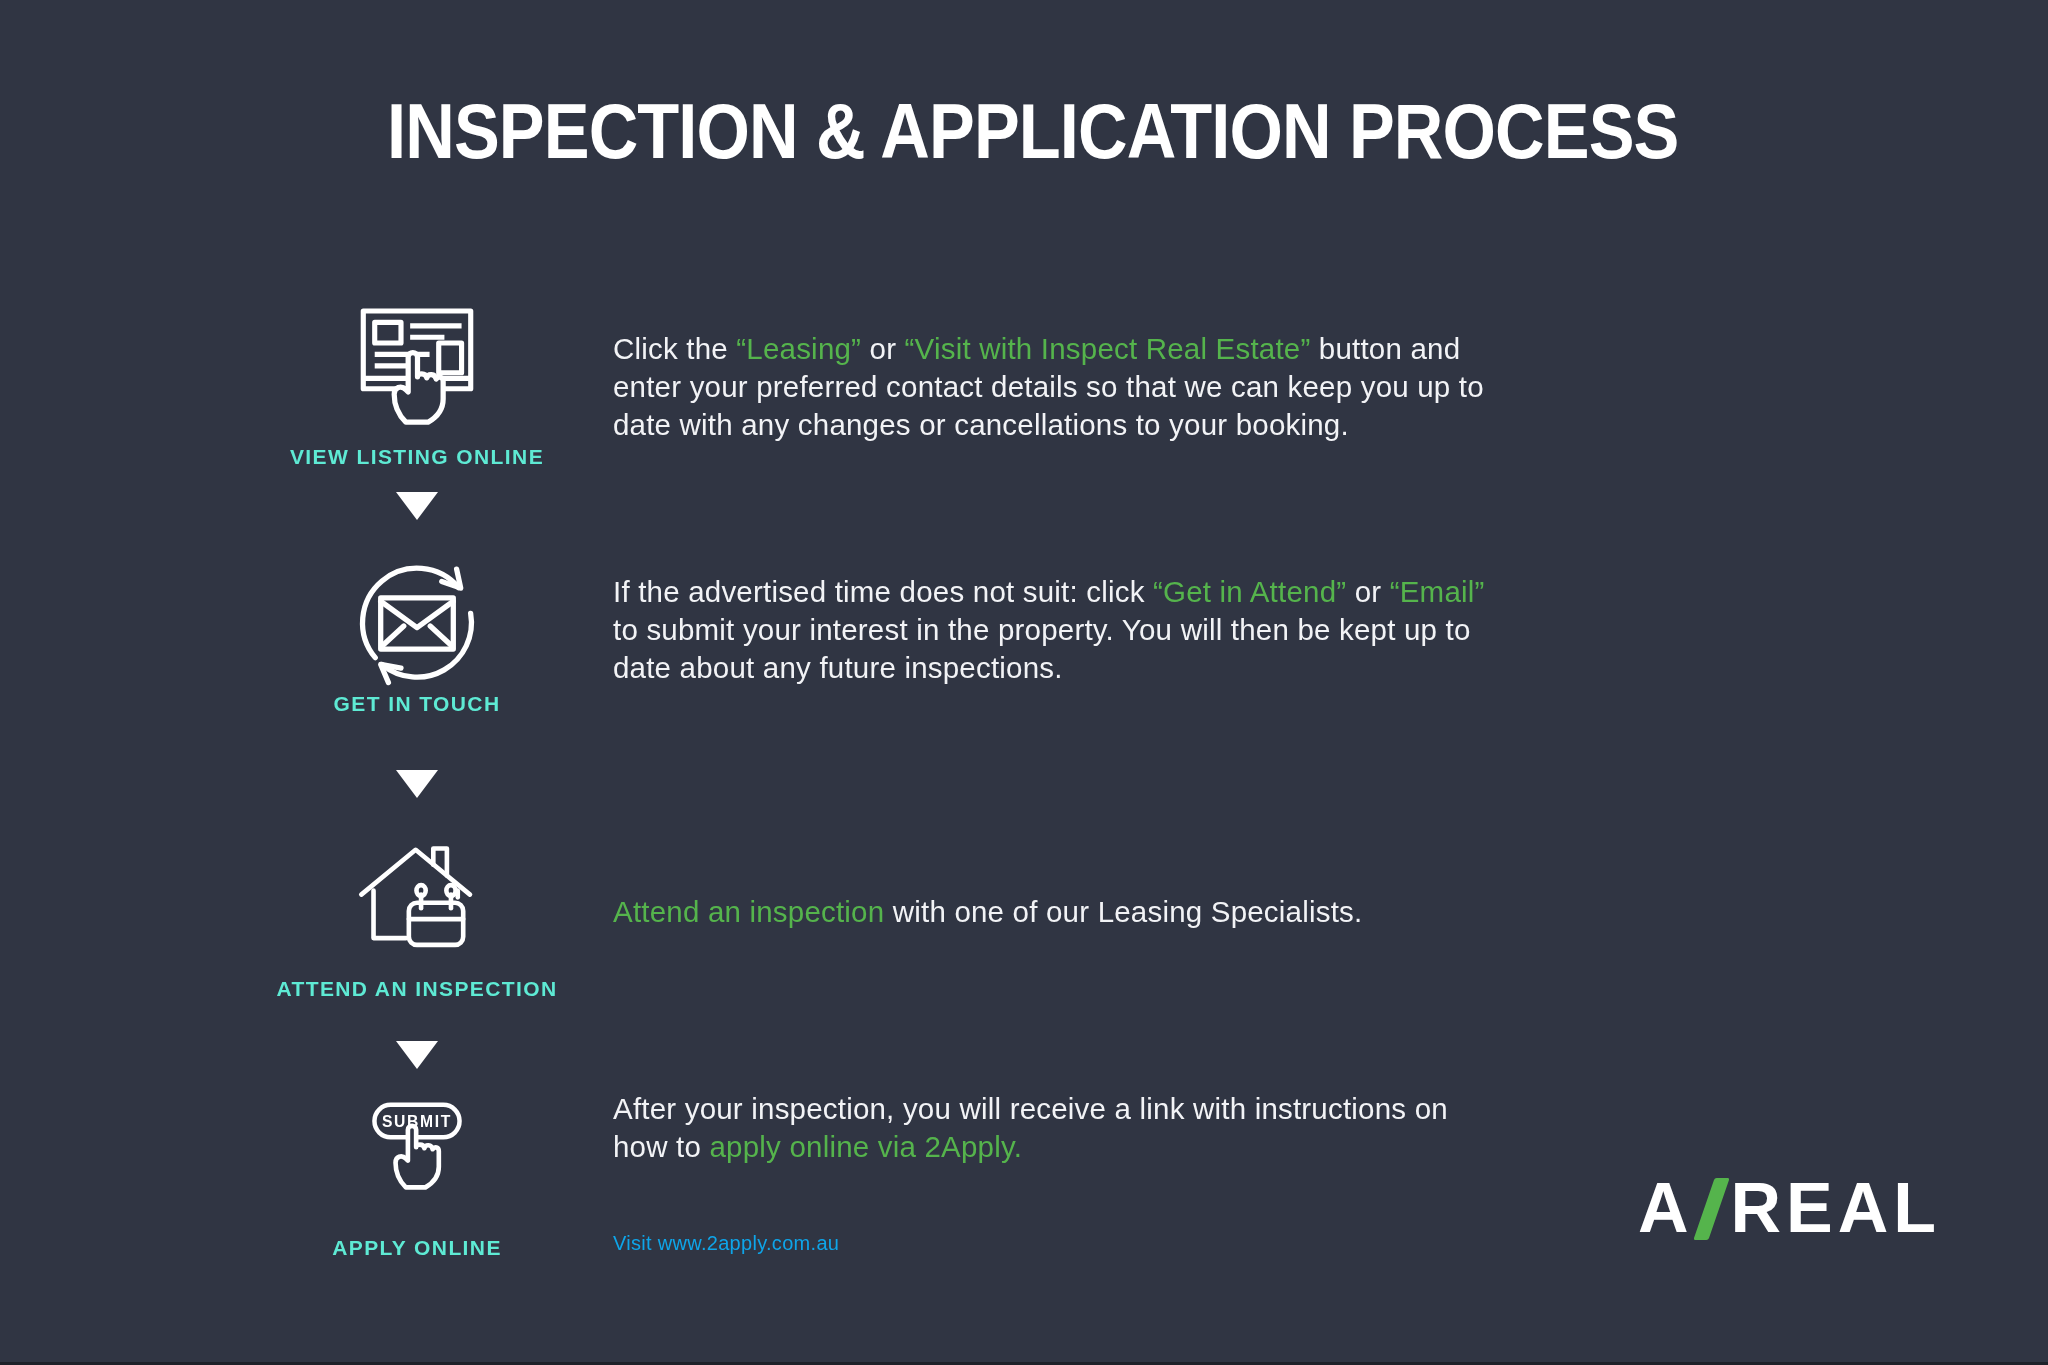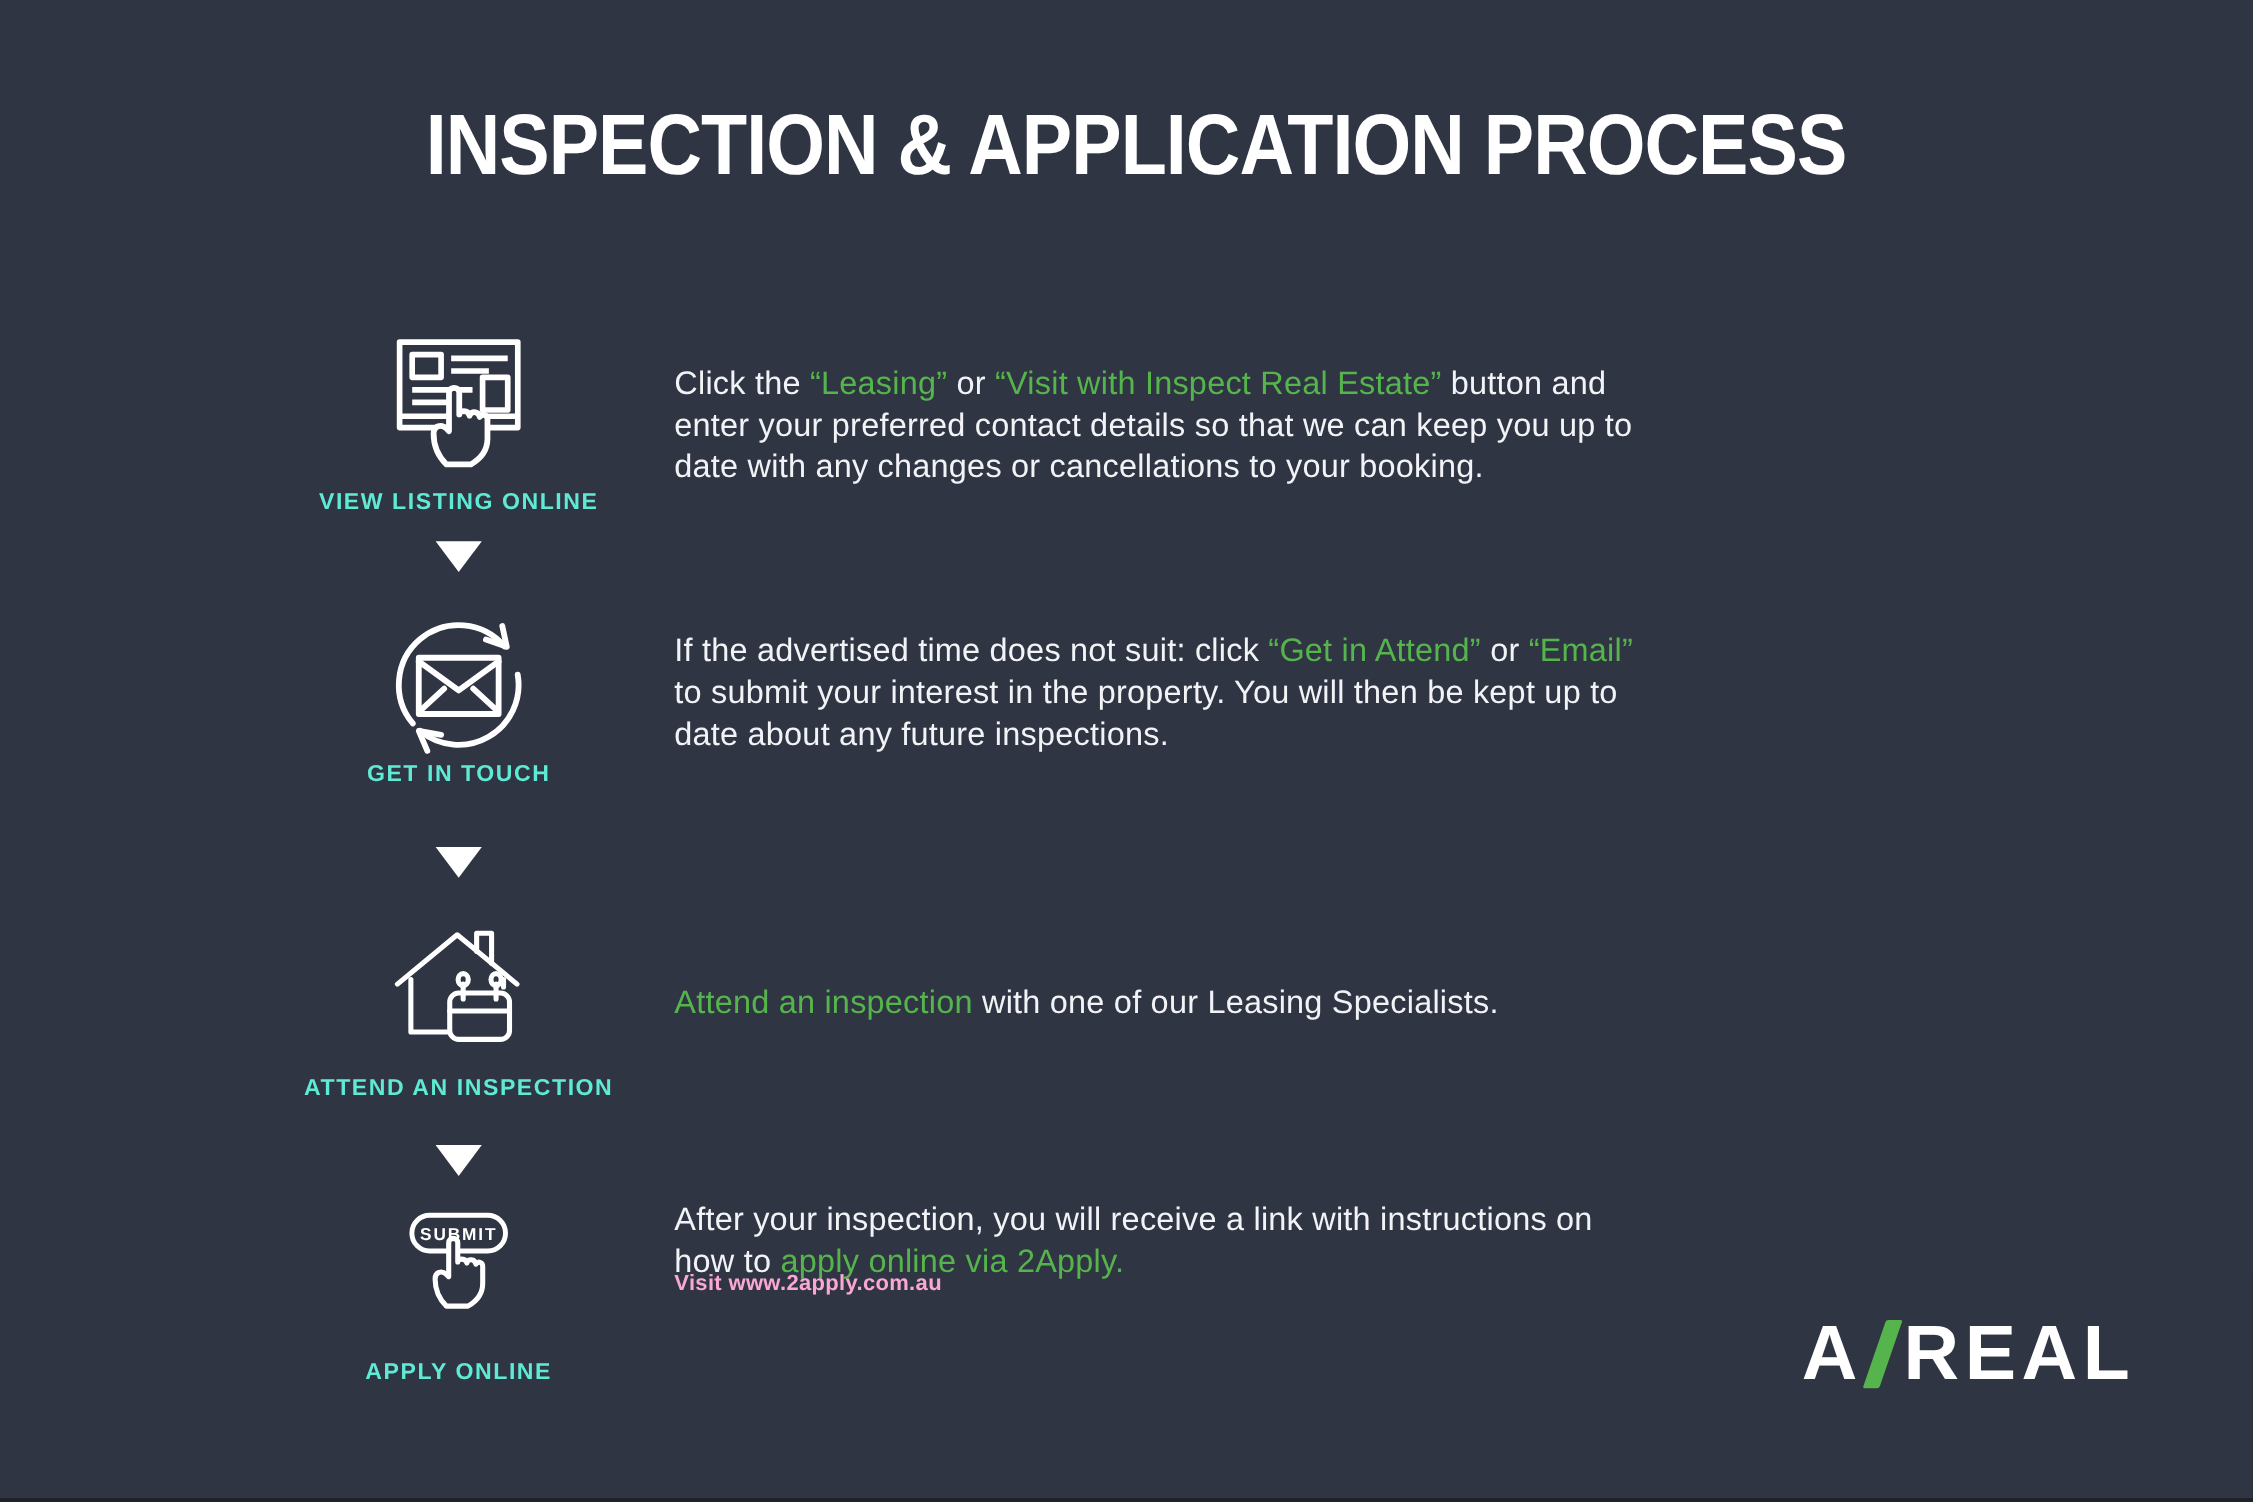--- a/index.html
+++ b/index.html
@@ -41,28 +41,28 @@
 
   .step-text{
     position:absolute;left:613px;
     font-size:29.5px;line-height:38px;letter-spacing:.2px;
     white-space:pre-wrap;color:#f2f3f6;font-weight:400;
   }
   .t1{top:330px}.t2{top:573px}.t3{top:893px}.t4{top:1090px}
   .step-text .green{color:#55b44c;}
 
   .footnote{
-    position:absolute;left:613px;top:1156px;
-    font-size:20px;font-weight:700;letter-spacing:.3px;color:#f9a8d4;
+    position:absolute;left:613px;top:1232px;
+    font-size:20px;font-weight:400;letter-spacing:.3px;color:#0ea5e9;
   }
 
   .logo{
     position:absolute;left:1638px;top:1168px;
     font-size:70px;font-weight:800;letter-spacing:5px;
-    white-space:nowrap;color:#ffffff;margin-top:22px;
+    white-space:nowrap;color:#ffffff;
   }
   .logo-slash{
     display:inline-block;width:15px;height:62px;background:#55b44c;
     transform:skewX(-19deg);margin:0 12px 0 10px;vertical-align:-8px;
     border-radius:2px;
   }
   .bottom-edge{position:absolute;left:0;right:0;bottom:0;height:3px;background:#1e2129;}
 </style>
 </head>
 <body>

